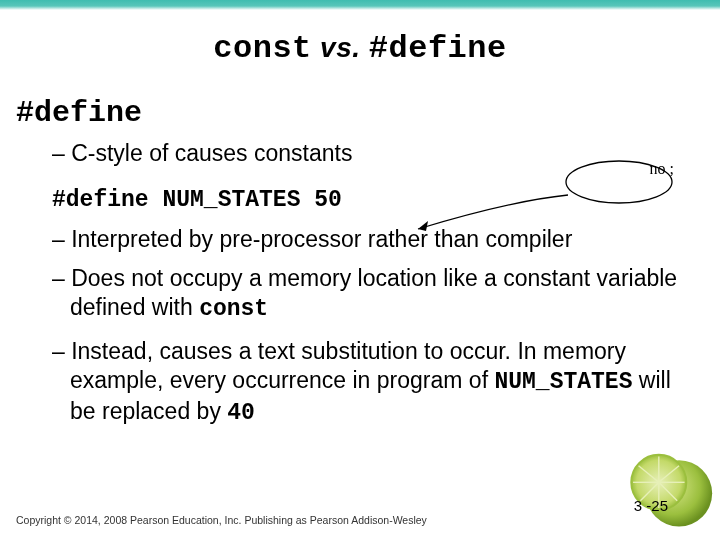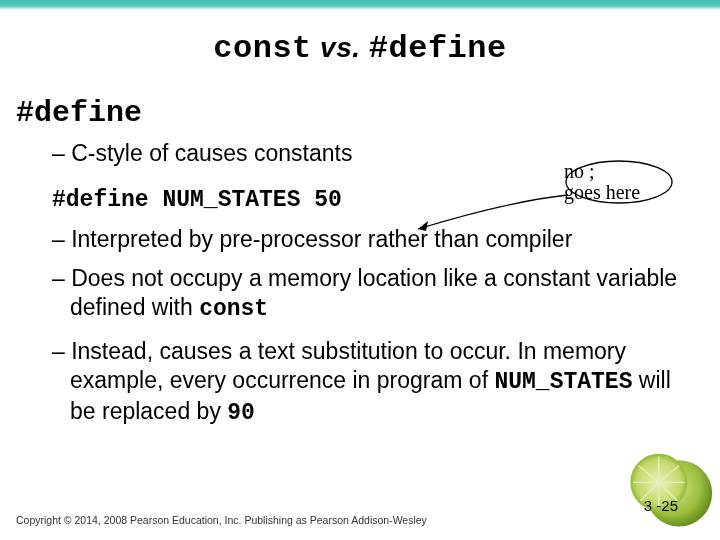--- a/index.html
+++ b/index.html
@@ -54,23 +54,23 @@
     display: inline-block;
     position: relative;
     margin-top: 19px;
   }
   .callout {
     position: absolute;
     top: 92px;
     right: 46px;
     width: 110px;
     height: 46px;
-    text-align: left;
+    text-align: right;
     font-family: 'Times New Roman', Times, serif;
-    font-size: 20px;
+    font-size: 16px;
     line-height: 1.05;
     padding-top: 2px;
   }
   .callout svg {
     position: absolute;
     top: 0; left: 0;
     width: 100%; height: 100%;
     z-index: -1;
   }
   .arrow {
@@ -84,21 +84,21 @@
   .footer {
     position: absolute;
     bottom: 14px;
     left: 16px;
     font-size: 10.5px;
     color: #333;
   }
   .pagenum {
     position: absolute;
     bottom: 26px;
-    right: 42px;
+    right: 52px;
     font-size: 15px;
     color: #000;
     z-index: 3;
     margin-left: 12px;
   }
   .fruit {
     position: absolute;
     bottom: 8px;
     right: 6px;
     width: 92px;
@@ -117,39 +117,38 @@
 
 <div class="content">
 
   <div class="subhead">#define</div>
 
   <div class="callout">
     <svg viewBox="0 0 110 46">
       <ellipse cx="55" cy="23" rx="53" ry="21" fill="none" stroke="#000" stroke-width="1.3"></ellipse>
     </svg>
     <span>no ;</span><br>
-    <span>goes here</span>
   </div>
 
   <svg class="arrow" viewBox="0 0 160 40">
     <path d="M158 2 Q100 8 8 36" fill="none" stroke="#000" stroke-width="1.3"></path>
     <path d="M8 36 L18 28 L16 38 Z" fill="#000"></path>
   </svg>
 
   <ul class="bullets">
     <li>
       <span> C-style of causes constants</span><br>
       <span class="mono code-line">#define NUM_STATES 50</span>
     </li>
     <li><span>Interpreted by pre-processor rather than compiler</span></li>
     <li>
       <span>Does not occupy a memory location like a constant variable defined with </span><span class="mono">const</span>
     </li>
     <li style="margin-top:14px;">
-      <span>Instead, causes a text substitution to occur. In memory example, every occurrence in program of </span><span class="mono">NUM_STATES</span><span> will be replaced by </span><span class="mono">90</span>
+      <span>Instead, causes a text substitution to occur. In memory example, every occurrence in program of </span><span class="mono">NUM_STATES</span><span> will be replaced by </span><span class="mono">40</span>
     </li>
   </ul>
 </div>
 
 <div class="footer">Copyright © 2014, 2008 Pearson Education, Inc. Publishing as Pearson Addison-Wesley</div>
 <div class="pagenum">3 -25</div>
 
 <svg class="fruit" viewBox="0 0 100 100">
   <defs>
     <radialGradient id="g1" cx="40%" cy="40%" r="60%">

